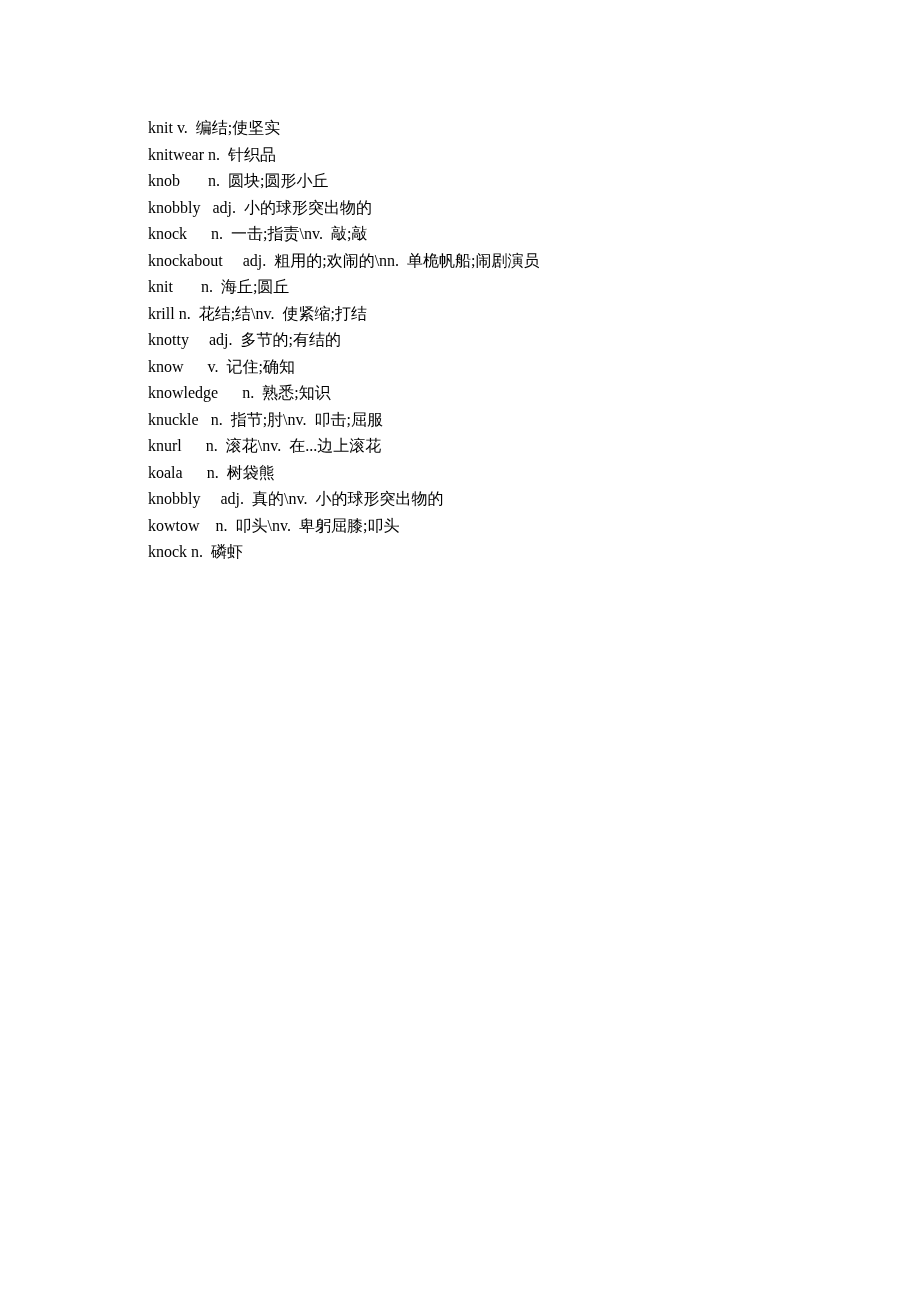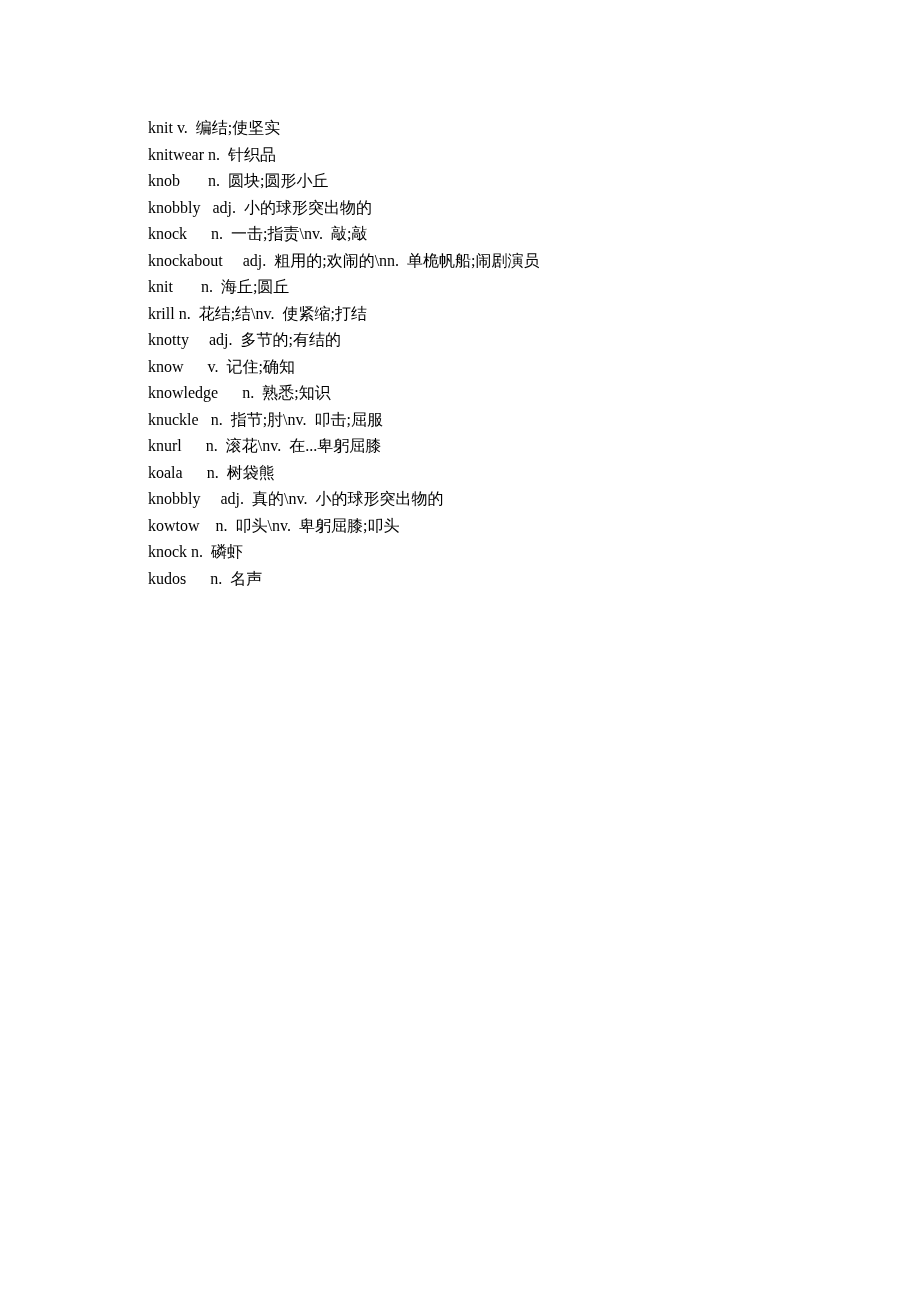--- a/index.html
+++ b/index.html
@@ -32,20 +32,19 @@
       <div class="entry"><span>knob</span> <span>      n.  圆块;圆形小丘</span></div>
       <div class="entry"><span>knobbly</span> <span>  adj.  小的球形突出物的</span></div>
       <div class="entry"><span>knock</span> <span>     n.  一击;指责\nv.  敲;敲</span></div>
       <div class="entry"><span>knockabout</span> <span>    adj.  粗用的;欢闹的\nn.  单桅帆船;闹剧演员</span></div>
       <div class="entry"><span>knit</span> <span>      n.  海丘;圆丘</span></div>
       <div class="entry"><span>krill</span> <span>n.  花结;结\nv.  使紧缩;打结</span></div>
       <div class="entry"><span>knotty</span> <span>    adj.  多节的;有结的</span></div>
       <div class="entry"><span>know</span> <span>     v.  记住;确知</span></div>
       <div class="entry"><span>knowledge</span> <span>     n.  熟悉;知识</span></div>
       <div class="entry"><span>knuckle</span> <span>  n.  指节;肘\nv.  叩击;屈服</span></div>
-      <div class="entry"><span>knurl</span> <span>     n.  滚花\nv.  在...卑躬屈膝</span></div>
+      <div class="entry"><span>knurl</span> <span>     n.  滚花\nv.  在...边上滚花</span></div>
       <div class="entry"><span>koala</span> <span>     n.  树袋熊</span></div>
       <div class="entry"><span>knobbly</span> <span>    adj.  真的\nv.  小的球形突出物的</span></div>
       <div class="entry"><span>kowtow</span> <span>   n.  叩头\nv.  卑躬屈膝;叩头</span></div>
       <div class="entry"><span>knock</span> <span>n.  磷虾</span></div>
-      <div class="entry"><span>kudos</span> <span>     n.  名声</span></div>
     </div>
 </div>
 
 </body></html>

